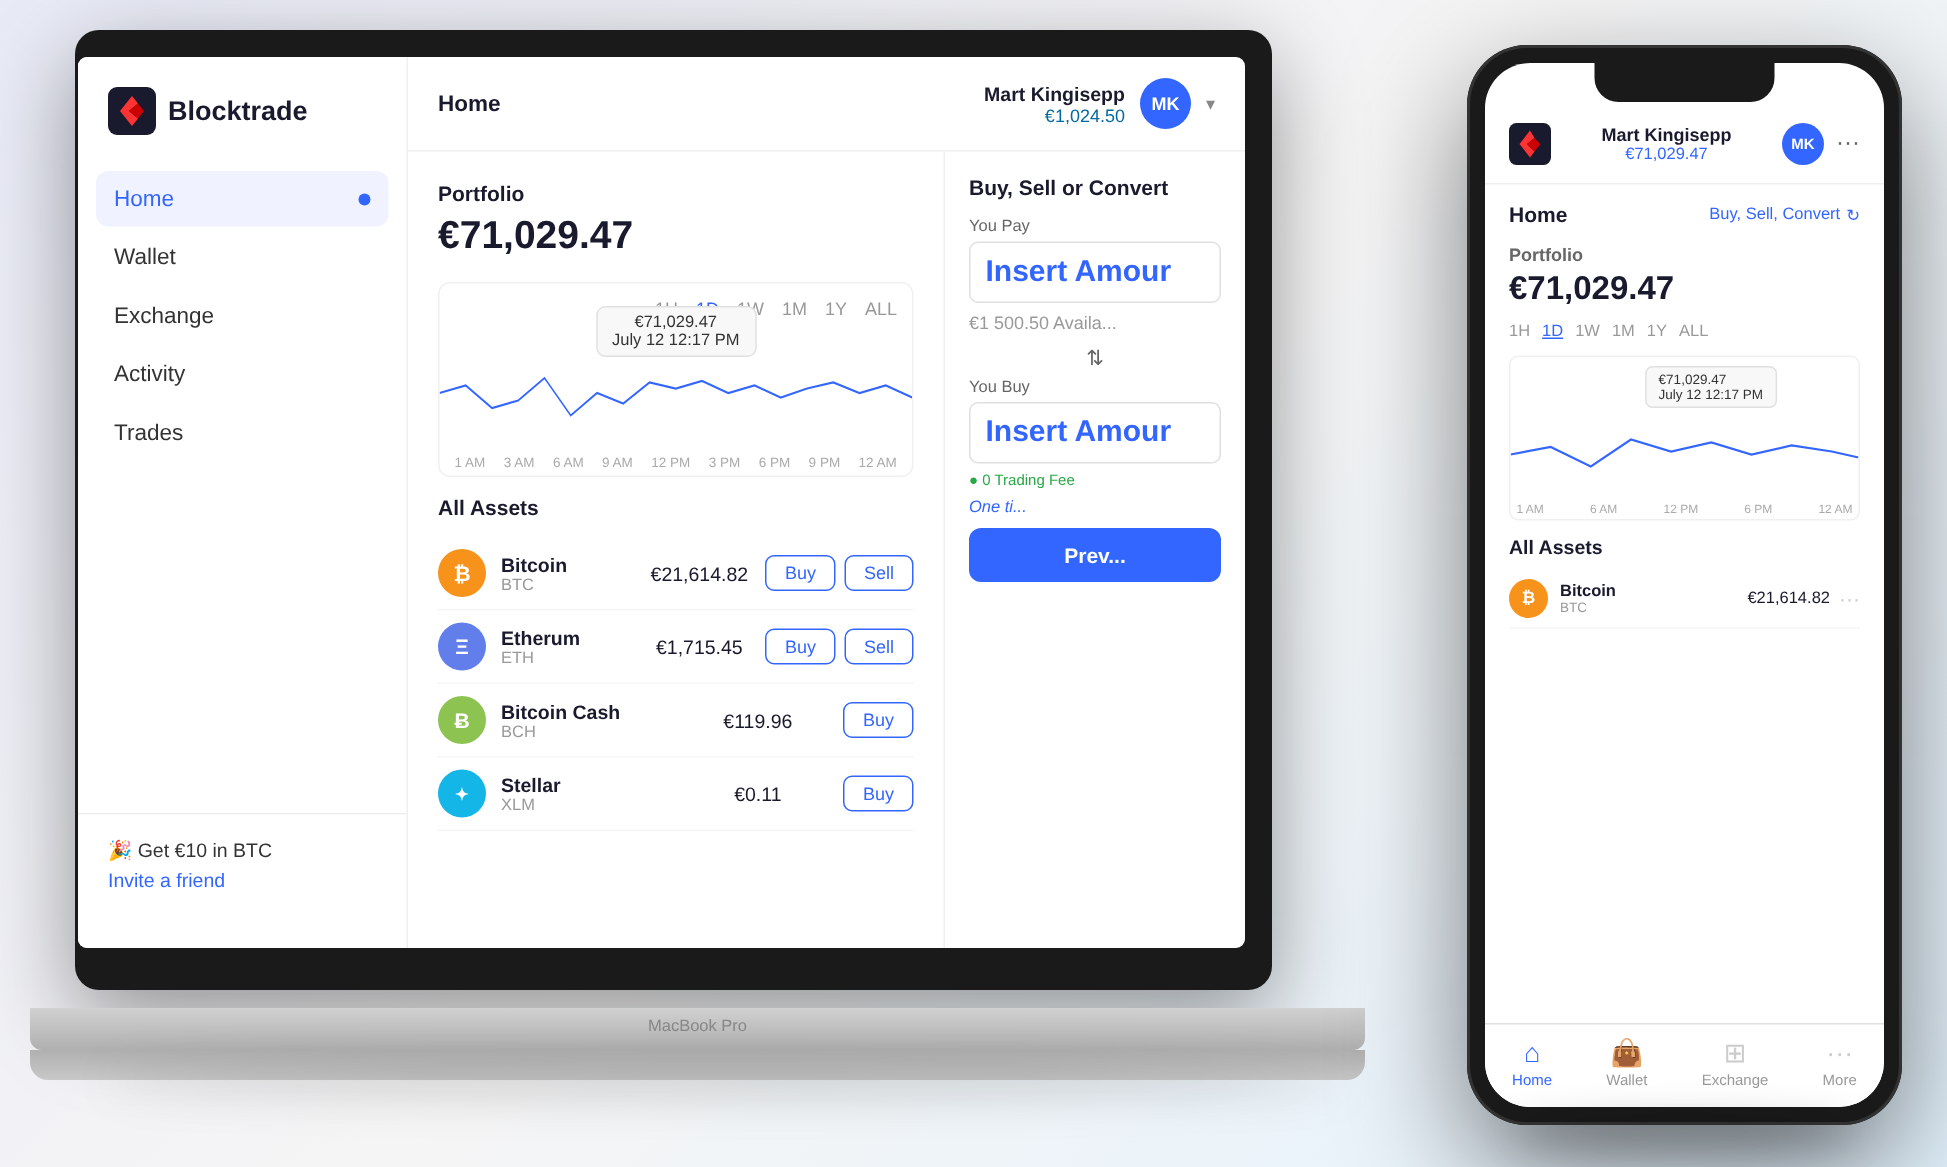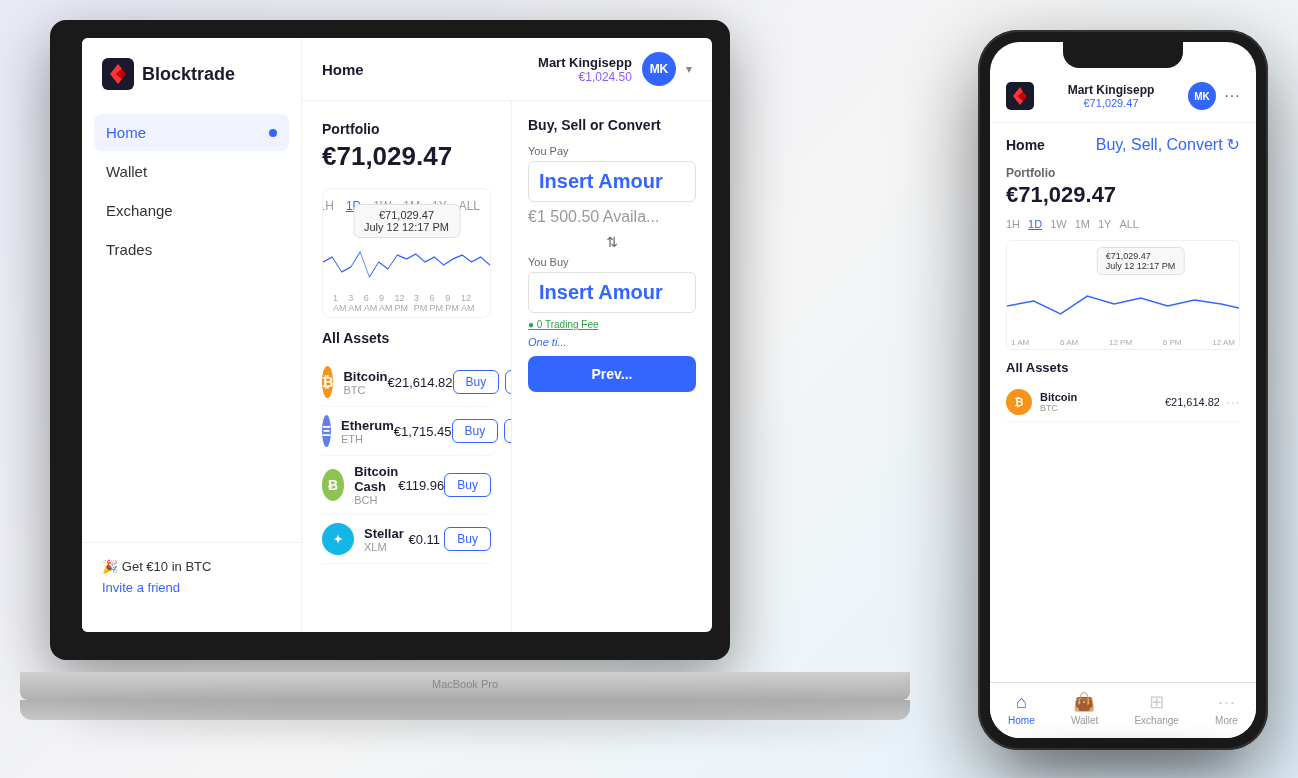--- a/index.html
+++ b/index.html
@@ -20,25 +20,25 @@
       position: absolute;
       left: 50px;
       top: 20px;
       width: 870px;
       height: 720px;
     }
     .macbook-screen-bezel {
       position: absolute;
       top: 0;
       left: 0;
-      width: 680px;
+      width: 798px;
       height: 640px;
       background: #1a1a1a;
       border-radius: 16px;
-      padding: 18px 18px 28px 32px;
+      padding: 18px 18px 28px 2px;
       box-shadow: 0 20px 60px rgba(0,0,0,0.4);
     }
     .macbook-screen {
       width: 100%;
       height: 100%;
       background: #fff;
       border-radius: 6px;
       overflow: hidden;
       display: flex;
       flex-direction: column;
@@ -167,21 +167,21 @@
     .user-name-text {
       text-align: right;
     }
     .user-name-text .name {
       font-size: 13px;
       font-weight: 600;
       color: #1a1a2e;
     }
     .user-name-text .balance {
       font-size: 12px;
-      color: #8b5cf6;
+      color: #0369a1;
     }
     .avatar-circle {
       width: 34px;
       height: 34px;
       background: #3366ff;
       border-radius: 50%;
       display: flex;
       align-items: center;
       justify-content: center;
       color: #fff;
@@ -342,32 +342,31 @@
       border-radius: 6px;
       padding: 8px 10px;
       margin-bottom: 6px;
       background: #fff;
     }
     .bsc-input-placeholder {
       font-size: 20px;
       color: #3366ff;
       font-weight: 600;
     }
-    .bsc-available { font-size: 16px; color: #999; margin-bottom: 8px; }
+    .bsc-available { font-size: 12px; color: #999; margin-bottom: 8px; }
     .bsc-arrow {
       text-align: center;
       margin: 6px 0;
       font-size: 14px;
       color: #666;
     }
     .bsc-fee {
       font-size: 10px;
       color: #28a745;
       margin: 6px 0;
-      text-decoration: underline;
     }
     .bsc-fee::before { content: '● '; }
     .bsc-one-time { font-size: 11px; color: #3366ff; margin-bottom: 8px; font-style: italic; }
     .btn-preview {
       width: 100%;
       padding: 10px;
       background: #3366ff;
       color: #fff;
       border: none;
       border-radius: 8px;
@@ -446,24 +445,24 @@
       padding: 12px 16px;
     }
     .iphone-page-header {
       display: flex;
       align-items: center;
       justify-content: space-between;
       margin-bottom: 12px;
     }
     .iphone-page-title { font-size: 14px; font-weight: 700; color: #1a1a2e; }
     .iphone-bsc-link {
-      font-size: 16px;
+      font-size: 11px;
       color: #3366ff;
       display: flex;
-      align-items: flex-end;
+      align-items: flex-start;
       gap: 4px;
     }
     .iphone-portfolio-label { font-size: 12px; color: #666; font-weight: 600; margin-bottom: 2px; }
     .iphone-portfolio-value { font-size: 22px; font-weight: 700; color: #1a1a2e; margin-bottom: 10px; }
     .iphone-time-filters {
       display: flex;
       gap: 8px;
       margin-bottom: 10px;
     }
     .iphone-time-filter {
@@ -594,20 +593,23 @@
           <div class="nav-items">
             <div class="nav-item active">
               <span>Home</span>
               <span class="nav-dot"></span>
             </div>
             <div class="nav-item">
               <span>Wallet</span>
             </div>
             <div class="nav-item">
               <span>Exchange</span>
+            </div>
+            <div class="nav-item">
+              <span>Activity</span>
             </div>
             <div class="nav-item">
               <span>Trades</span>
             </div>
           </div>
           <div class="sidebar-promo">
             <div class="promo-text">🎉 Get €10 in BTC</div>
             <a class="promo-link" href="#">Invite a friend</a>
           </div>
         </div>

